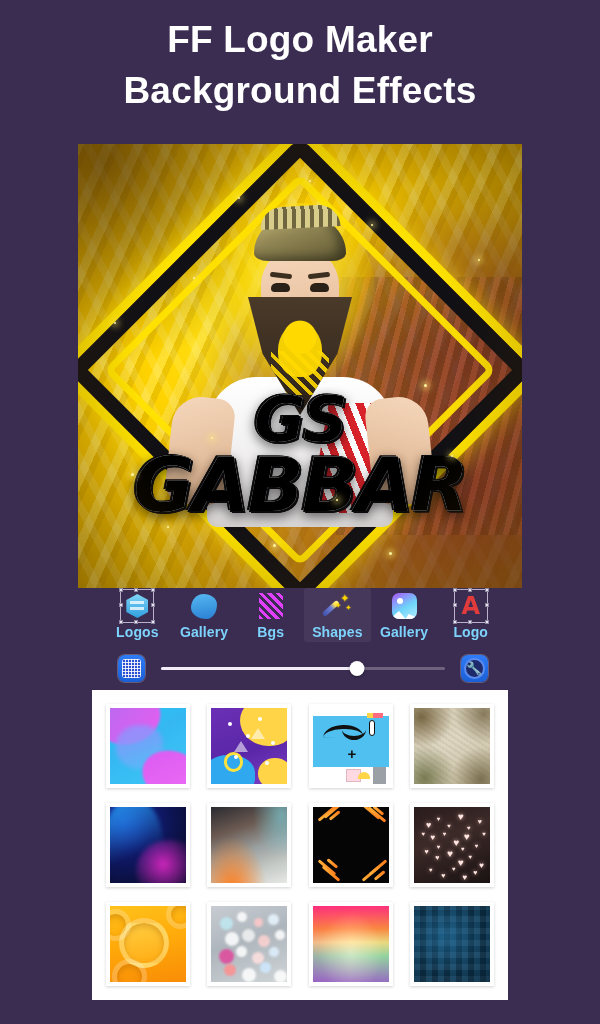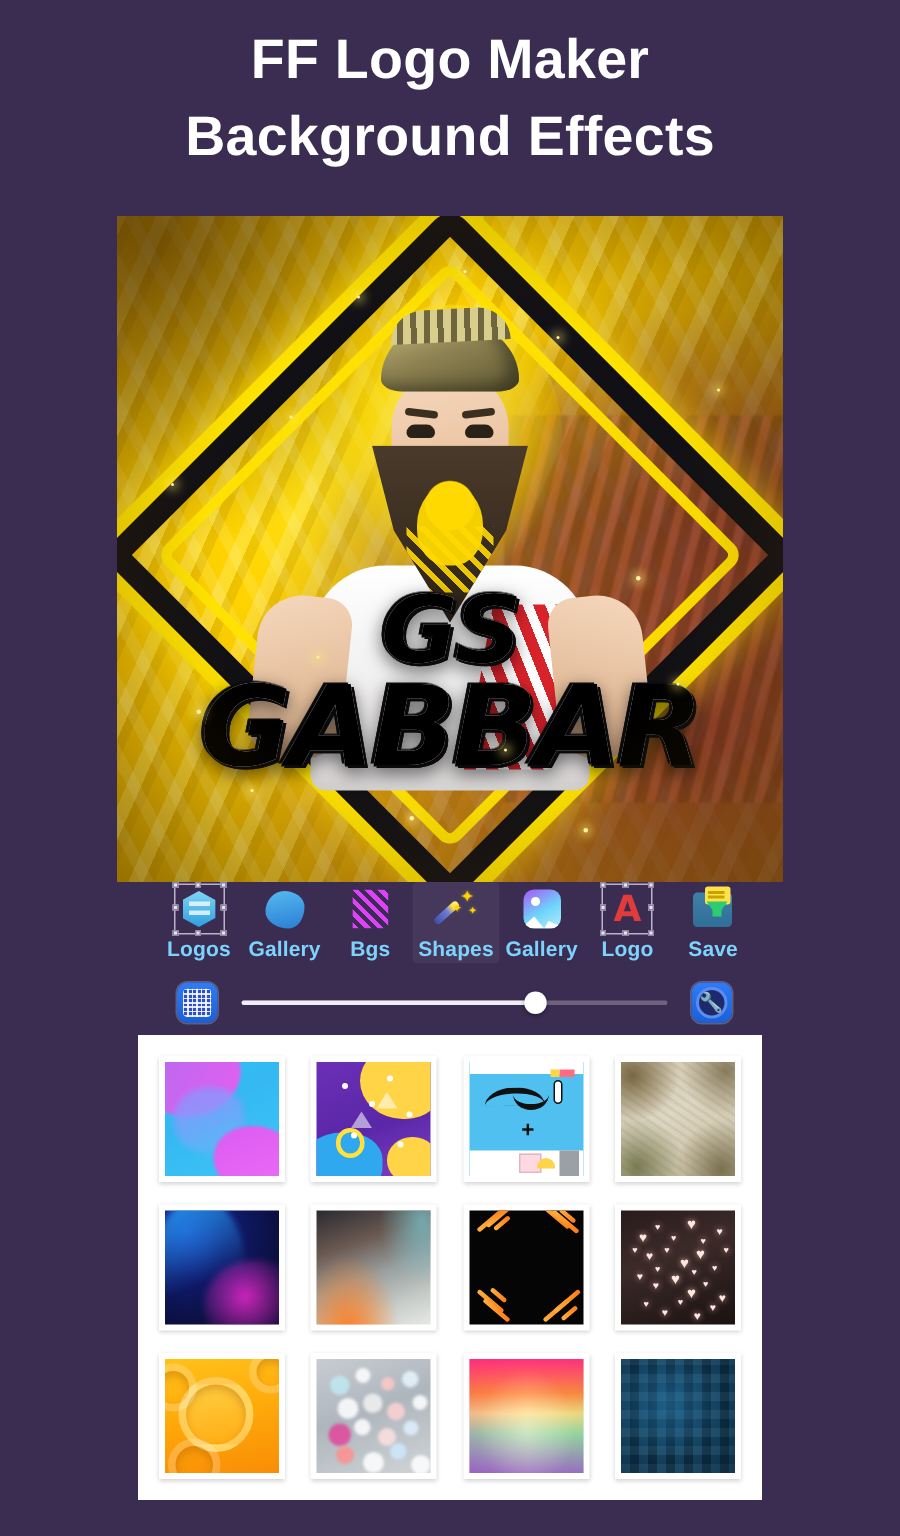--- a/index.html
+++ b/index.html
@@ -572,29 +572,20 @@
             <i class="lc"></i>
             <i class="rc"></i>
             <i class="bl"></i>
             <i class="bc"></i>
             <i class="br"></i>
           </div>
       </div>
       <div class="lbl">Logo</div>
     </div>
 
-    <div class="tool">
-      <div class="ico">
-        <div class="savefold">
-            <span class="note"></span>
-            <span class="arrow"></span>
-          </div>
-      </div>
-      <div class="lbl">Save</div>
-    </div>
 
   </div>
 
   <div class="sliderrow">
     <div class="sq-icon">
         <span class="inner"></span>
       </div>
     <div class="track-wrap">
       <div class="track"></div>
       <div class="track-fill" id="slider-fill" style="width: 69%;"></div>

